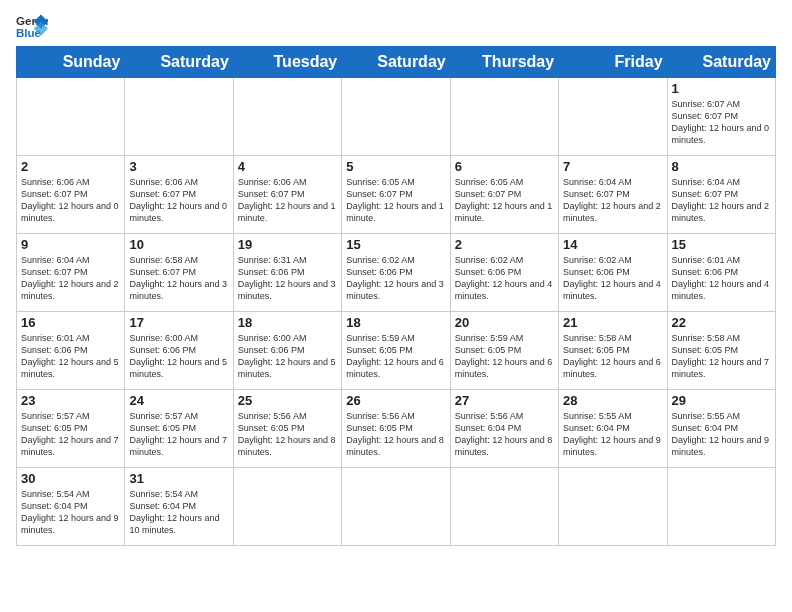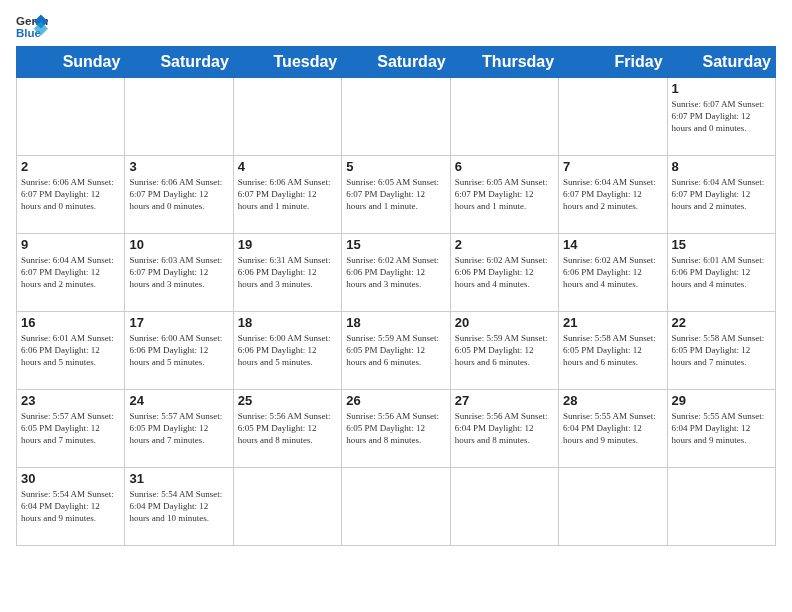--- a/index.html
+++ b/index.html
@@ -73,21 +73,20 @@
       font-size: 13px;
       font-weight: bold;
       color: #222;
       display: block;
       margin-bottom: 2px;
     }
     .day-info {
       font-size: 9px;
       color: #333;
       line-height: 1.35;
-      font-family: Liberation Serif, serif;
     }
     .empty-cell {
       background: #f5f5f5;
     }
   </style>
 </head>
 <body>
 
 <div class="page">
   <div class="header">
@@ -186,21 +185,21 @@
         <tr>
           <td>
             <span class="day-number">9</span>
             <div class="day-info">Sunrise: 6:04 AM
 Sunset: 6:07 PM
 Daylight: 12 hours
 and 2 minutes.</div>
           </td>
           <td>
             <span class="day-number">10</span>
-            <div class="day-info">Sunrise: 6:03 AM
+            <div class="day-info">Sunrise: 6:58 AM
 Sunset: 6:07 PM
 Daylight: 12 hours
 and 3 minutes.</div>
           </td>
           <td>
             <span class="day-number">19</span>
             <div class="day-info">Sunrise: 6:31 AM
 Sunset: 6:06 PM
 Daylight: 12 hours
 and 3 minutes.</div>

